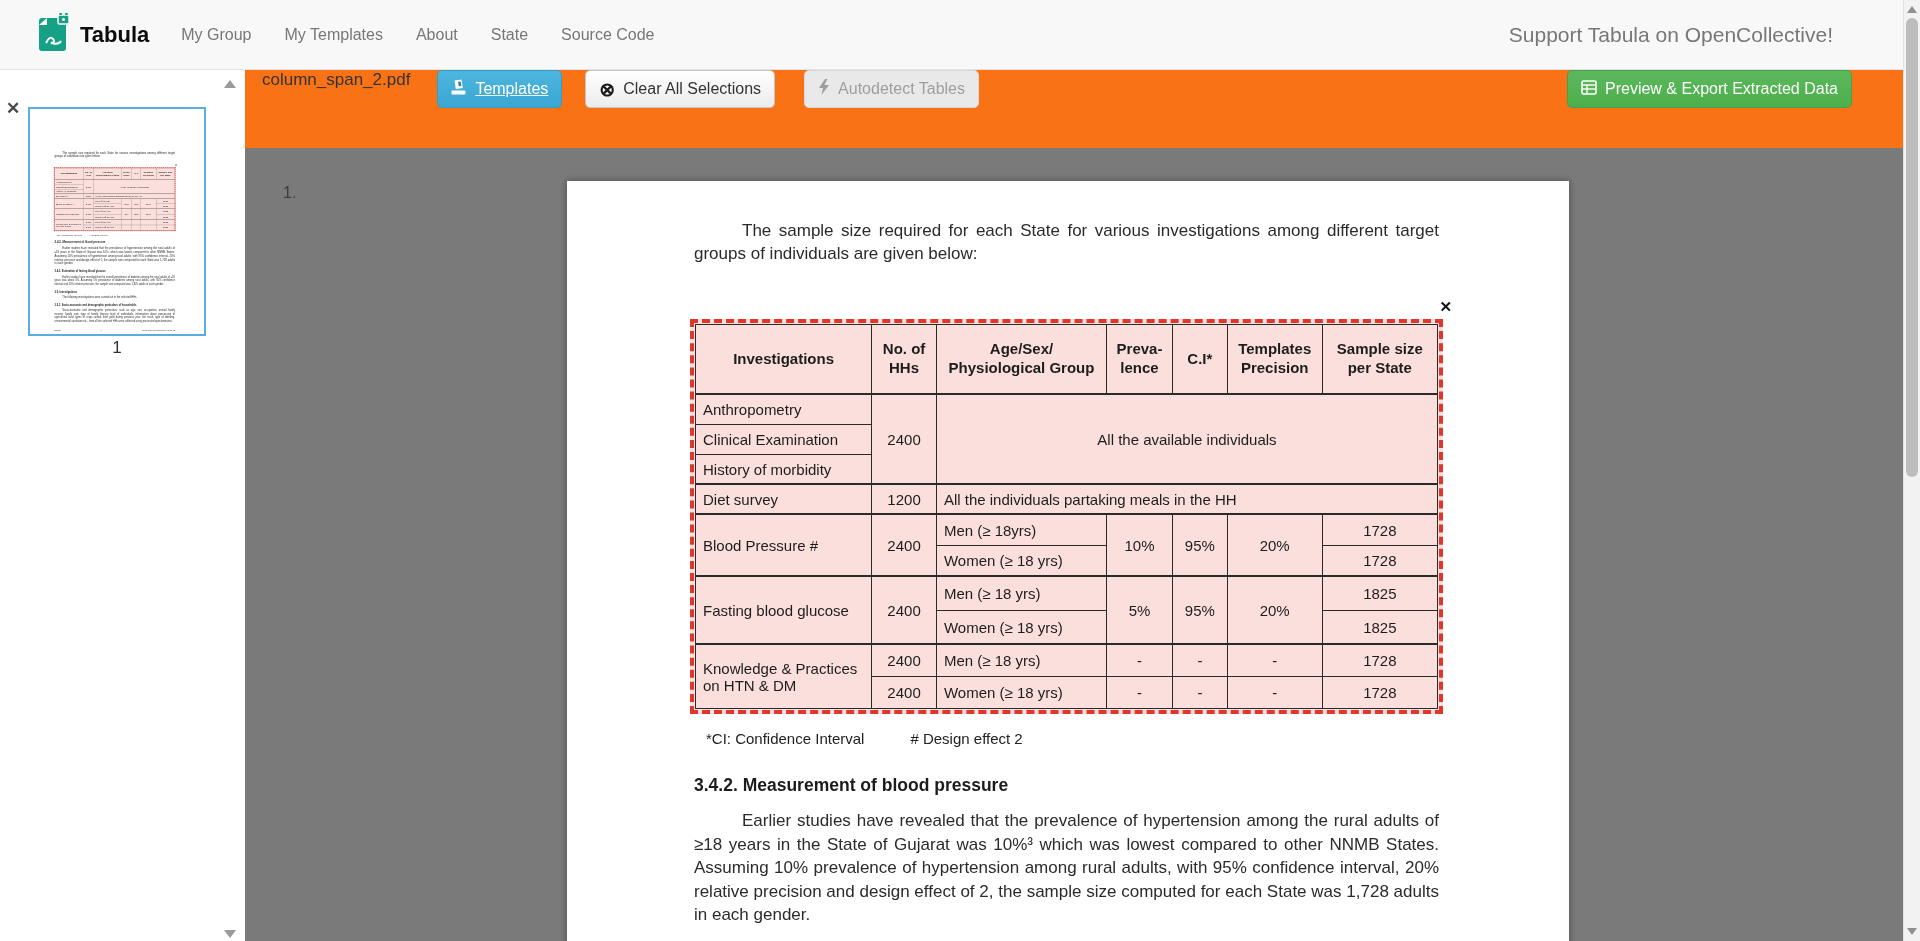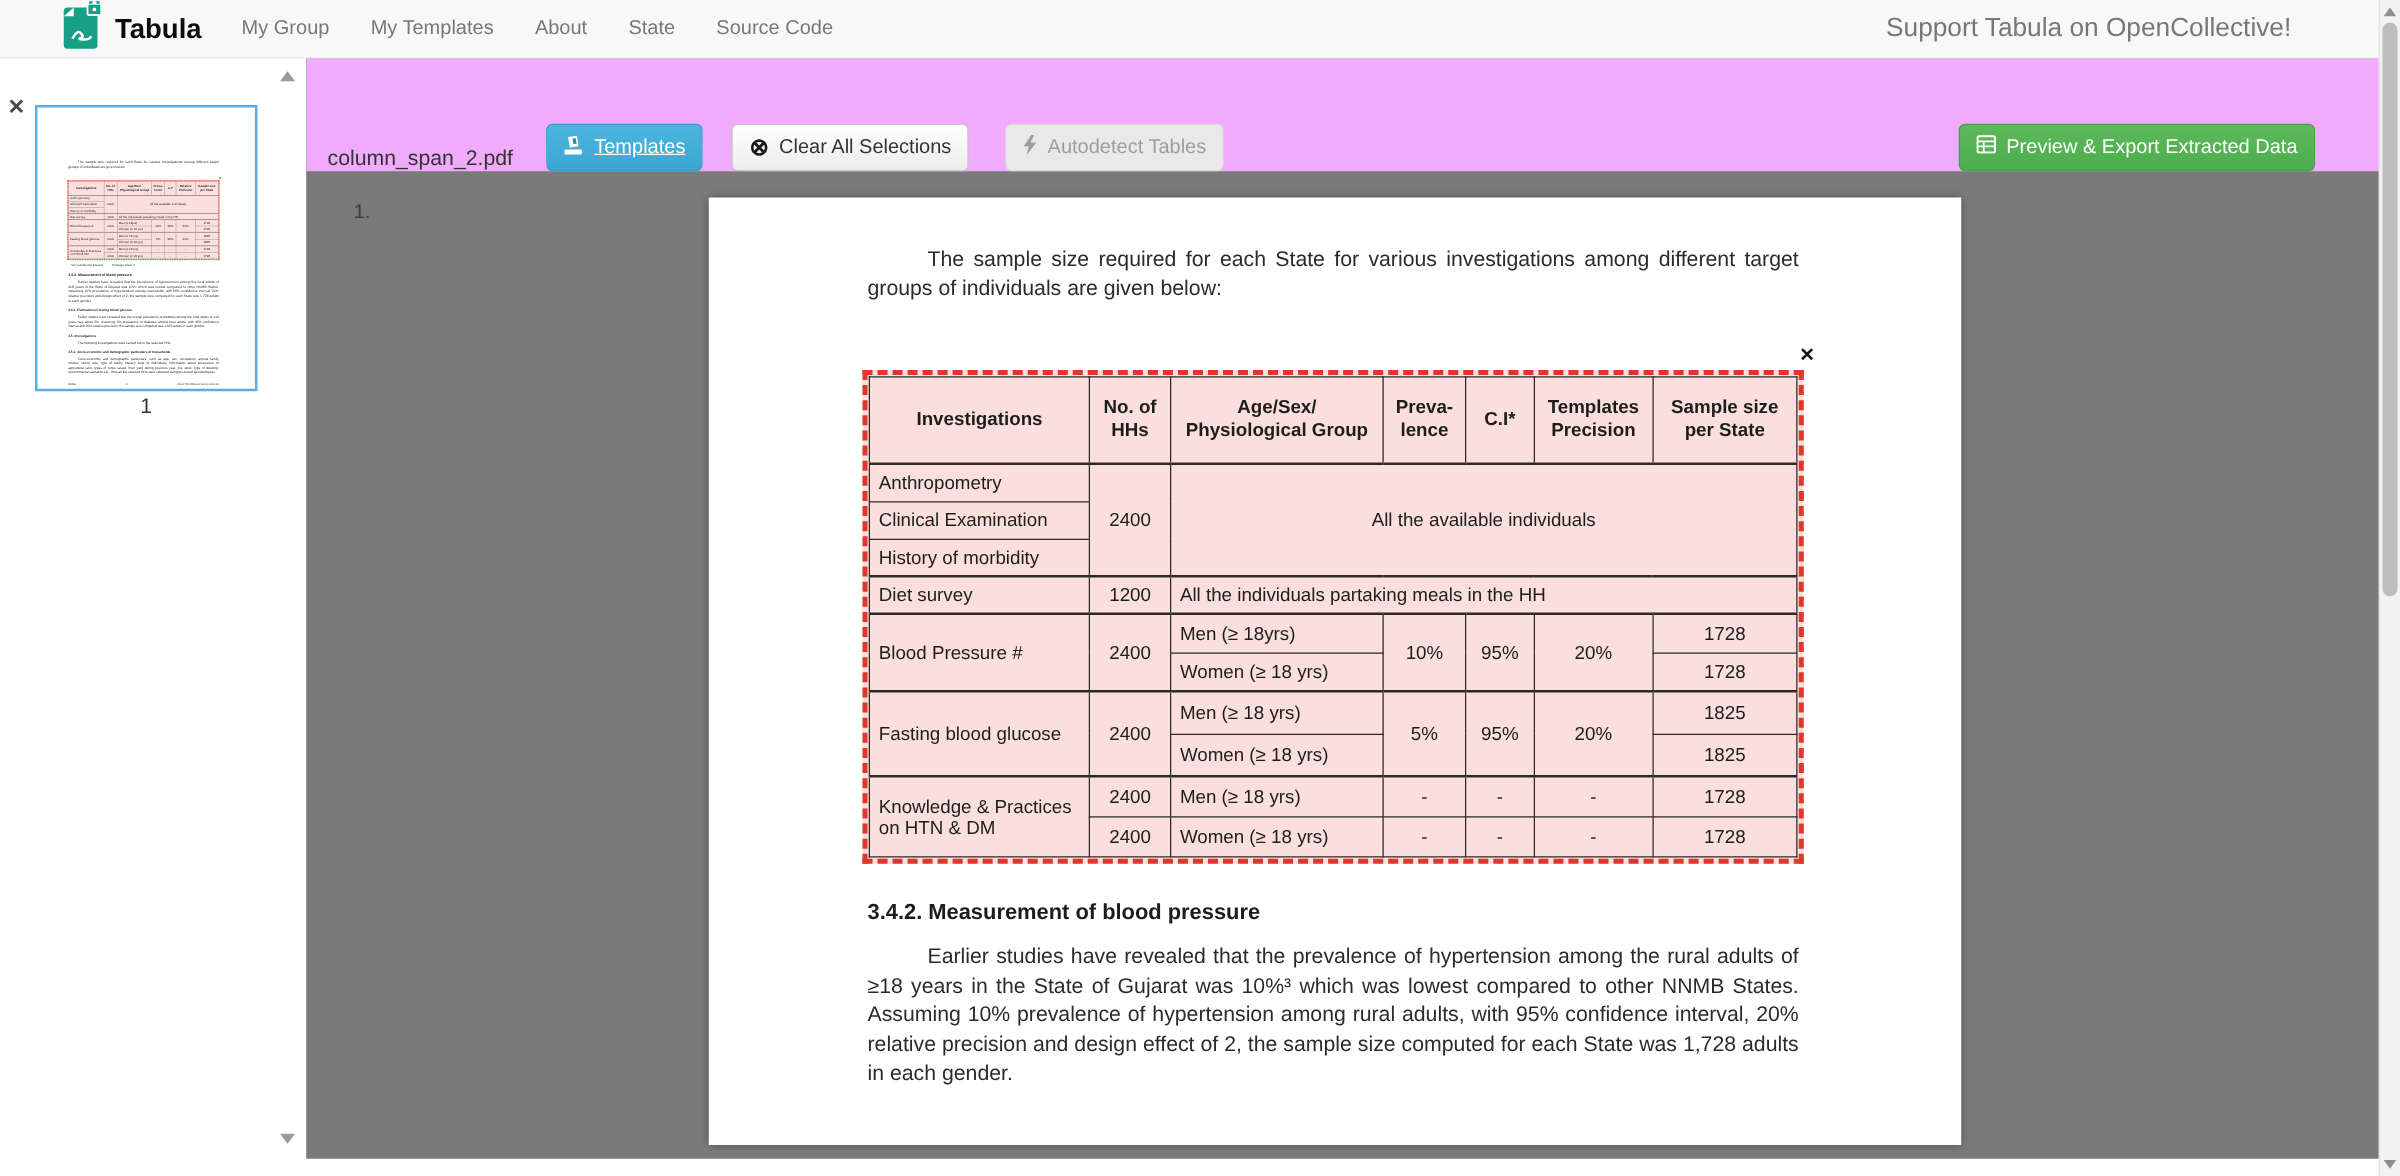--- a/index.html
+++ b/index.html
@@ -1,22 +1,22 @@
 <!DOCTYPE html>
 <html><head>
 <meta charset="utf-8">
 <style>
   * { margin:0; padding:0; box-sizing:border-box; }
   html,body { width:1920px; height:941px; overflow:hidden; }
   .app { position:relative; width:1920px; height:941px; background:#fff;
          font-family:"Liberation Sans", sans-serif; }
 
   
-  .navbar { height:47px; background:#f8f8f8; border-bottom:1px solid #e3e3e3;
-            display:flex; align-items:center; padding:0 0 0 50px; }
+  .navbar { height:70px; background:#f8f8f8; border-bottom:1px solid #e3e3e3;
+            display:flex; align-items:center; padding:0 0 0 38px; }
   .brand { display:flex; align-items:center; gap:9px; cursor:pointer; }
   .brand-name { font-size:22px; font-weight:bold; color:#0c0c0c; }
   .nav-links { display:flex; gap:33px; margin-left:32px; }
   .nav-link { font-size:16px; color:#777; cursor:pointer; }
   .support-link { margin-left:auto; margin-right:87px; font-size:21px; color:#777; cursor:pointer; }
 
   
   .body-row { display:flex; height:880px; }
 
   
@@ -27,21 +27,21 @@
                border:2px solid #58aede; background:#fff; overflow:hidden; padding:4px; cursor:pointer; }
   .thumb-scale { width:1002px; transform:scale(0.1617); transform-origin:0 0; }
   .thumb-num { position:absolute; left:28px; top:268px; width:178px; text-align:center;
                font-size:17px; color:#333; }
   .tri { width:0; height:0; position:absolute; }
   .sb-up   { right:9px; top:10px;    border-left:6px solid transparent; border-right:6px solid transparent; border-bottom:8px solid #9a9a9a; }
   .sb-down { right:9px; bottom:12px; border-left:6px solid transparent; border-right:6px solid transparent; border-top:8px solid #9a9a9a; }
 
   
   .main { position:relative; flex:1; background:#7a7a7a; overflow:hidden; }
-  .toolbar { height:90px; background:#f0abfc; display:flex; align-items:flex-end; }
+  .toolbar { height:78px; background:#f97316; display:flex; align-items:flex-start; }
   .tb-filename { margin-left:17px; font-size:17px; color:#333; }
   .btn { height:38px; display:inline-flex; align-items:center; gap:8px; padding:0 13px;
          border-radius:5px; font-size:16px; cursor:pointer; white-space:nowrap; }
   .btn-templates { margin-left:27px; background:linear-gradient(#4cb6de,#3aa6d2);
                    border:1px solid #2e9ec9; color:#fff;text-decoration:underline; }
   .btn-clear { margin-left:23px; background:linear-gradient(#ffffff,#ececec);
                border:1px solid #c6c6c6; color:#333; }
   .btn-auto { margin-left:29px; background:#e9e9e9; border:1px solid #d8d8d8; color:#9e9e9e; cursor:default; }
   .btn-export { margin-left:auto; margin-right:68px; background:linear-gradient(#5cb85c,#4caf4c);
                 border:1px solid #4a9e4a; color:#fff; }
@@ -364,20 +364,23 @@
           <td class="tl">Women (≥ 18 yrs)</td>
           <td class="tc">-</td>
           <td class="tc">-</td>
           <td class="tc">-</td>
           <td class="tc">1728</td>
         </tr>
       </tbody>
                 </table>
     </div>
 
+    <p class="doc-footnote">
+      <span>*CI: Confidence Interval</span><span class="fn2"># Design effect 2</span>
+    </p>
 
     <h3 class="doc-heading">3.4.2. Measurement of blood pressure</h3>
     <p class="doc-para">Earlier studies have revealed that the prevalence of hypertension among the rural adults of ≥18 years in the State of Gujarat was 10%³ which was lowest compared to other NNMB States. Assuming 10% prevalence of hypertension among rural adults, with 95% confidence interval, 20% relative precision and design effect of 2, the sample size computed for each State was 1,728 adults in each gender.</p>
 
   </div>
 </div>
       </div>
     </main>
   </div>
 

